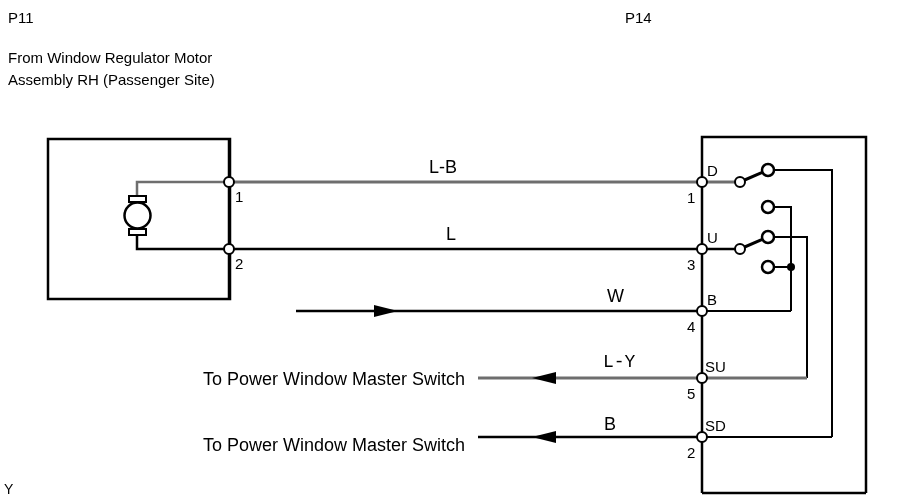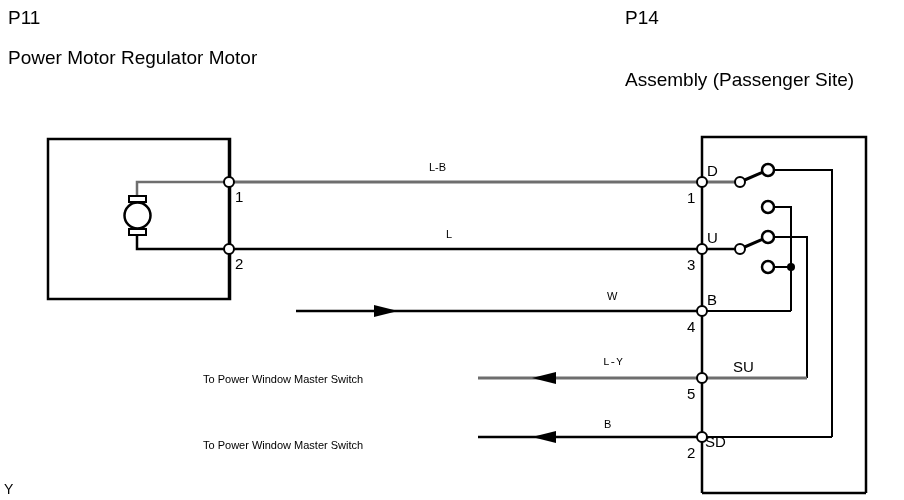--- a/index.html
+++ b/index.html
@@ -14,55 +14,55 @@
   #page {
     position: relative;
     width: 904px;
     height: 500px;
     background: #ffffff;
     overflow: hidden;
   }
   .lbl {
     position: absolute;
     font-family: "Liberation Sans", sans-serif;
-    font-size: 11px;
+    font-size: 18px;
     line-height: 19px;
     color: #000000;
     white-space: pre;
   }
   .lbl-sm {
     font-size: 14px;
   }
   .lbl-pin {
     font-size: 15px;
   }
   svg {
     position: absolute;
     left: 0;
     top: 0;
   }
   .hdr {
-    font-size: 19px;
+    font-size: 15px;
     line-height: 20px;
   }
 </style>
 </head>
 <body>
 
 <div id="page">
 
   <div class="lbl hdr" style="left:8px; top:8px;">P11</div>
 
-  <div class="lbl hdr" style="left:8px; top:48px;">Power Motor Regulator Motor</div>
+  <div class="lbl hdr" style="left:8px; top:48px;">From Window Regulator Motor</div>
 
+  <div class="lbl hdr" style="left:8px; top:70px;">Assembly RH (Passenger Site)</div>
 
   <div class="lbl hdr" style="left:625px; top:8px;">P14</div>
 
 
-  <div class="lbl hdr" style="left:625px; top:70px;">Assembly (Passenger Site)</div>
 
   <svg width="904" height="500" viewBox="0 0 904 500">
 
     <g>
       <rect x="48" y="139" width="182" height="160" fill="none" stroke="#000000" stroke-width="2.5"></rect>
     </g>
 
     <g>
 
       <polyline points="229,182 137,182 137,197" fill="none" stroke="#6e6e6e" stroke-width="2.5"></polyline>
@@ -143,22 +143,22 @@
   <div class="lbl" style="left:607px; top:287px;">W</div>
   <div class="lbl" style="left:603px; top:353px;font-family:Liberation Mono, monospace;">L-Y</div>
   <div class="lbl" style="left:604px; top:415px;">B</div>
 
   <div class="lbl lbl-pin" style="left:235px; top:187px;">1</div>
   <div class="lbl lbl-pin" style="left:235px; top:254px;">2</div>
 
   <div class="lbl lbl-pin" style="left:707px; top:161px;">D</div>
   <div class="lbl lbl-pin" style="left:707px; top:228px;">U</div>
   <div class="lbl lbl-pin" style="left:707px; top:290px;">B</div>
-  <div class="lbl lbl-pin" style="left:705px; top:357px;padding-left:28px;">SU</div>
-  <div class="lbl lbl-pin" style="left:705px; top:432px;">SD</div>
+  <div class="lbl lbl-pin" style="left:705px; top:357px;">SU</div>
+  <div class="lbl lbl-pin" style="left:705px; top:416px;">SD</div>
 
   <div class="lbl lbl-pin" style="left:687px; top:188px;">1</div>
   <div class="lbl lbl-pin" style="left:687px; top:255px;">3</div>
   <div class="lbl lbl-pin" style="left:687px; top:317px;">4</div>
   <div class="lbl lbl-pin" style="left:687px; top:384px;">5</div>
   <div class="lbl lbl-pin" style="left:687px; top:443px;">2</div>
 
   <div class="lbl" style="left:203px; top:370px;">To Power Window Master Switch</div>
   <div class="lbl" style="left:203px; top:436px;">To Power Window Master Switch</div>
 

